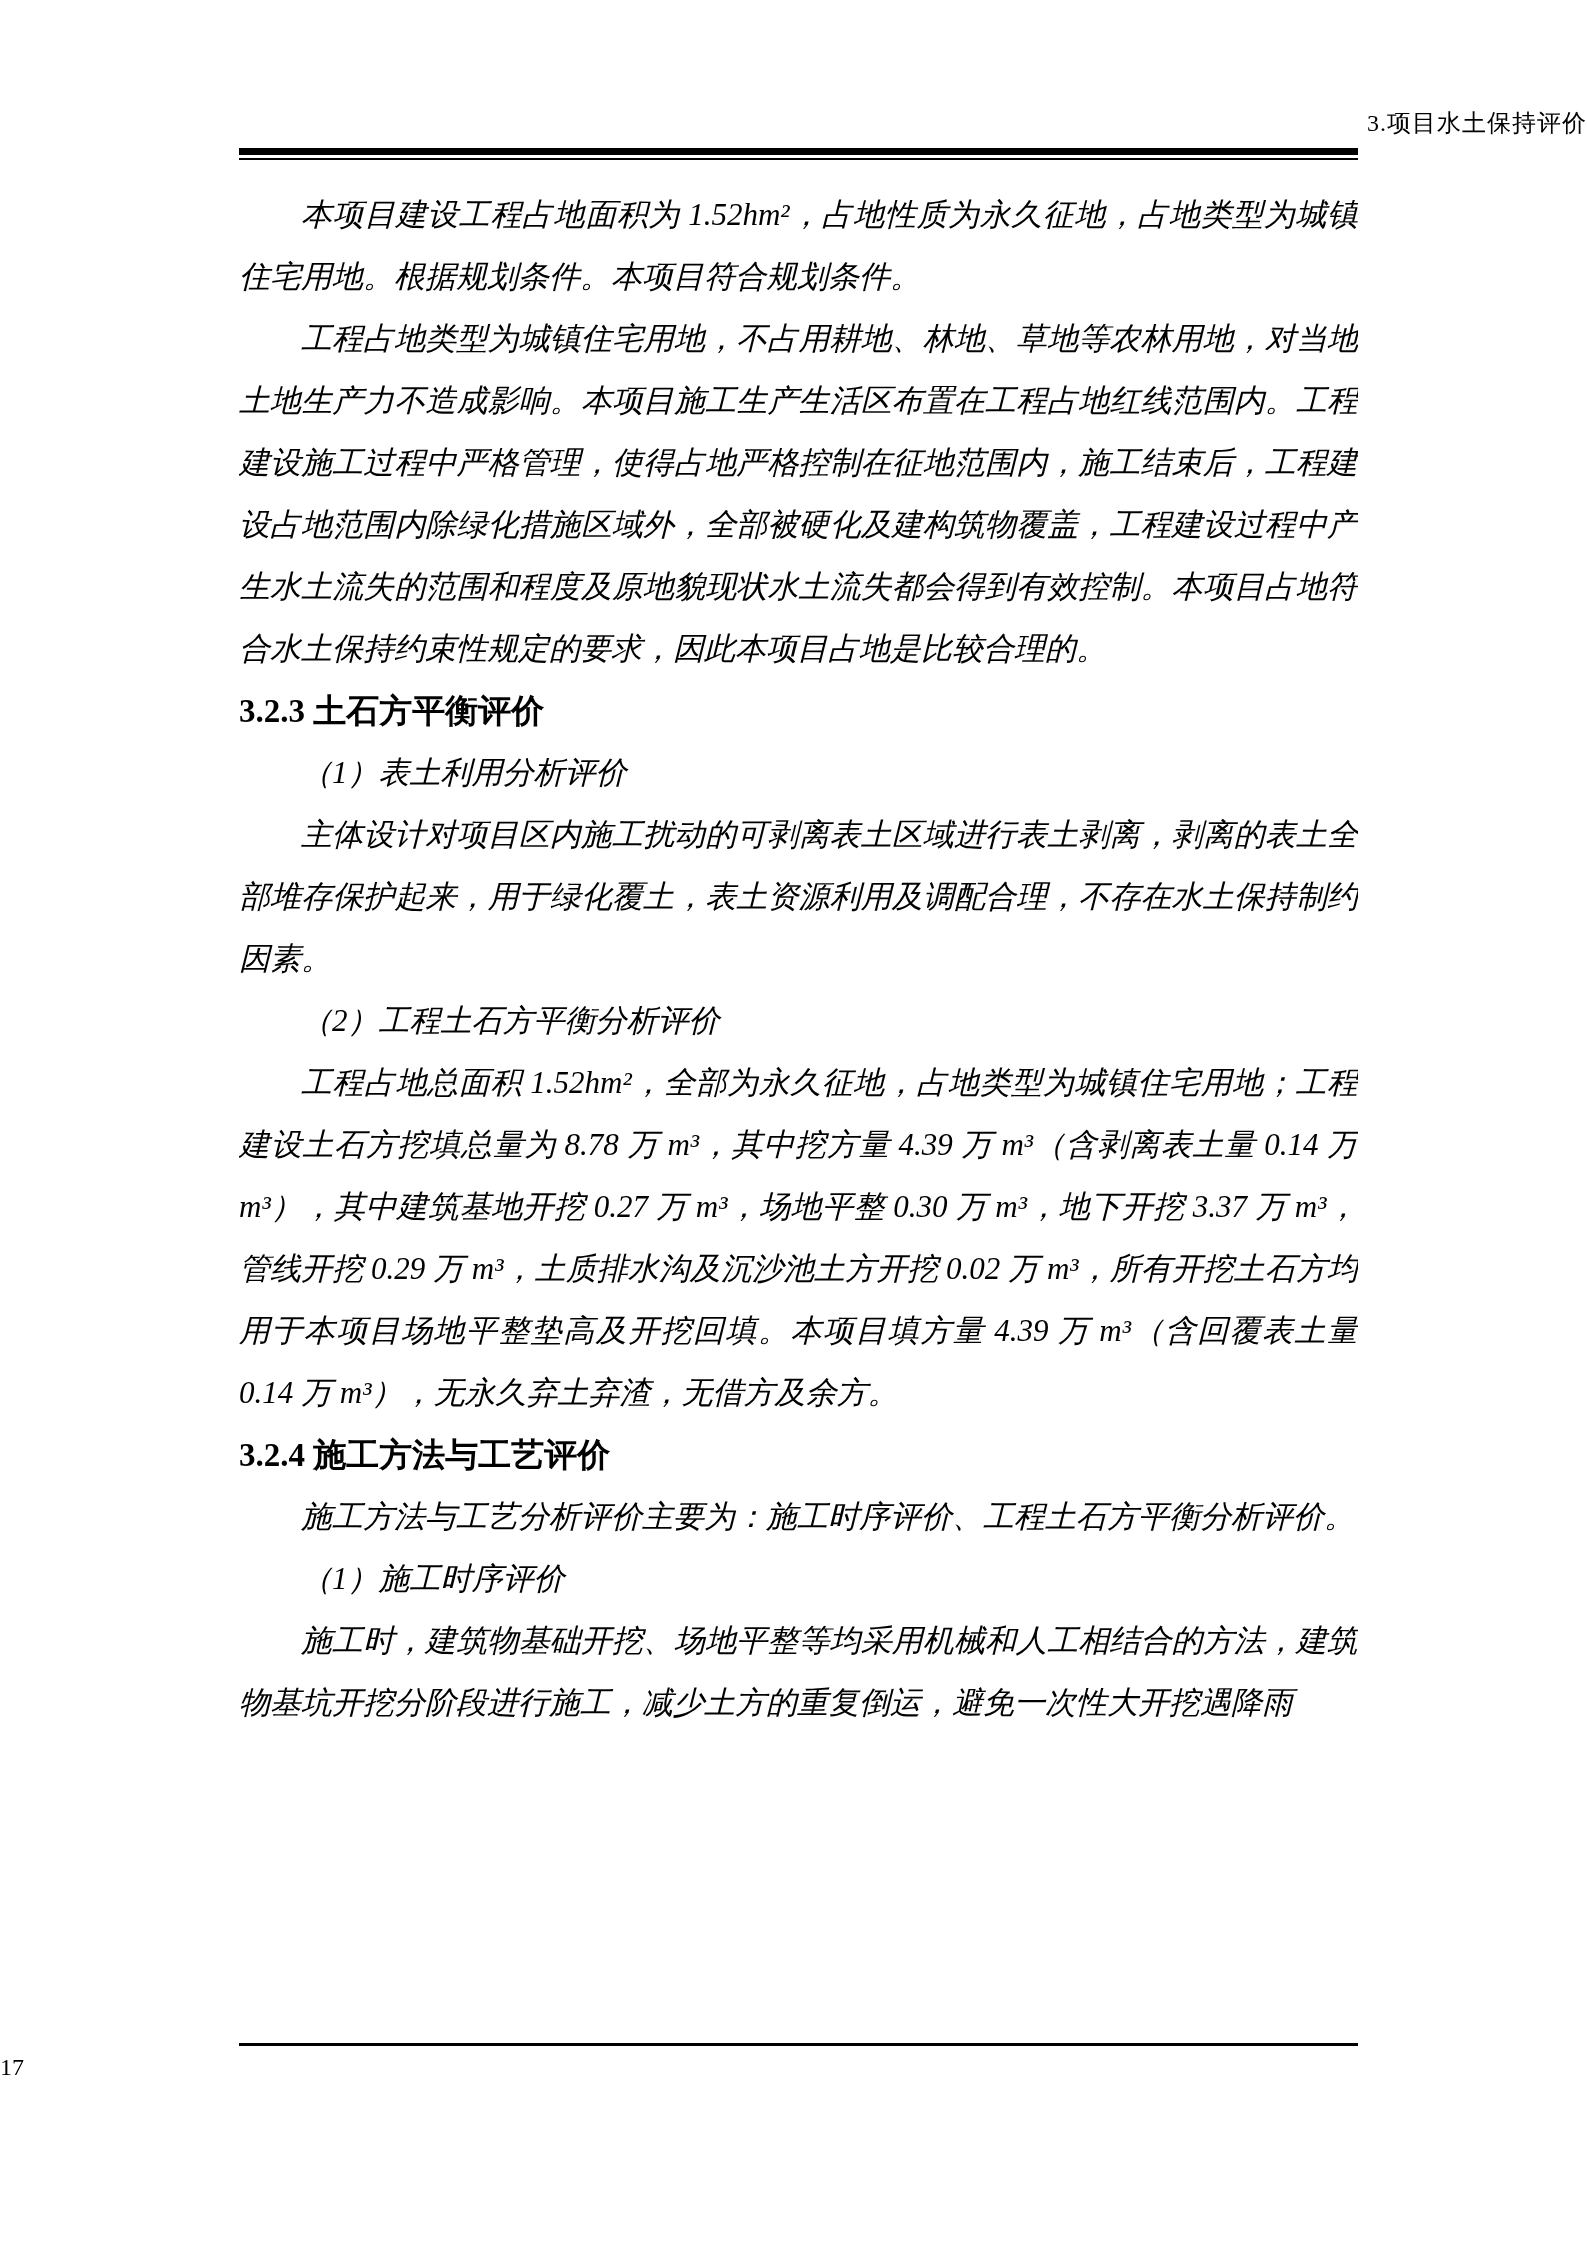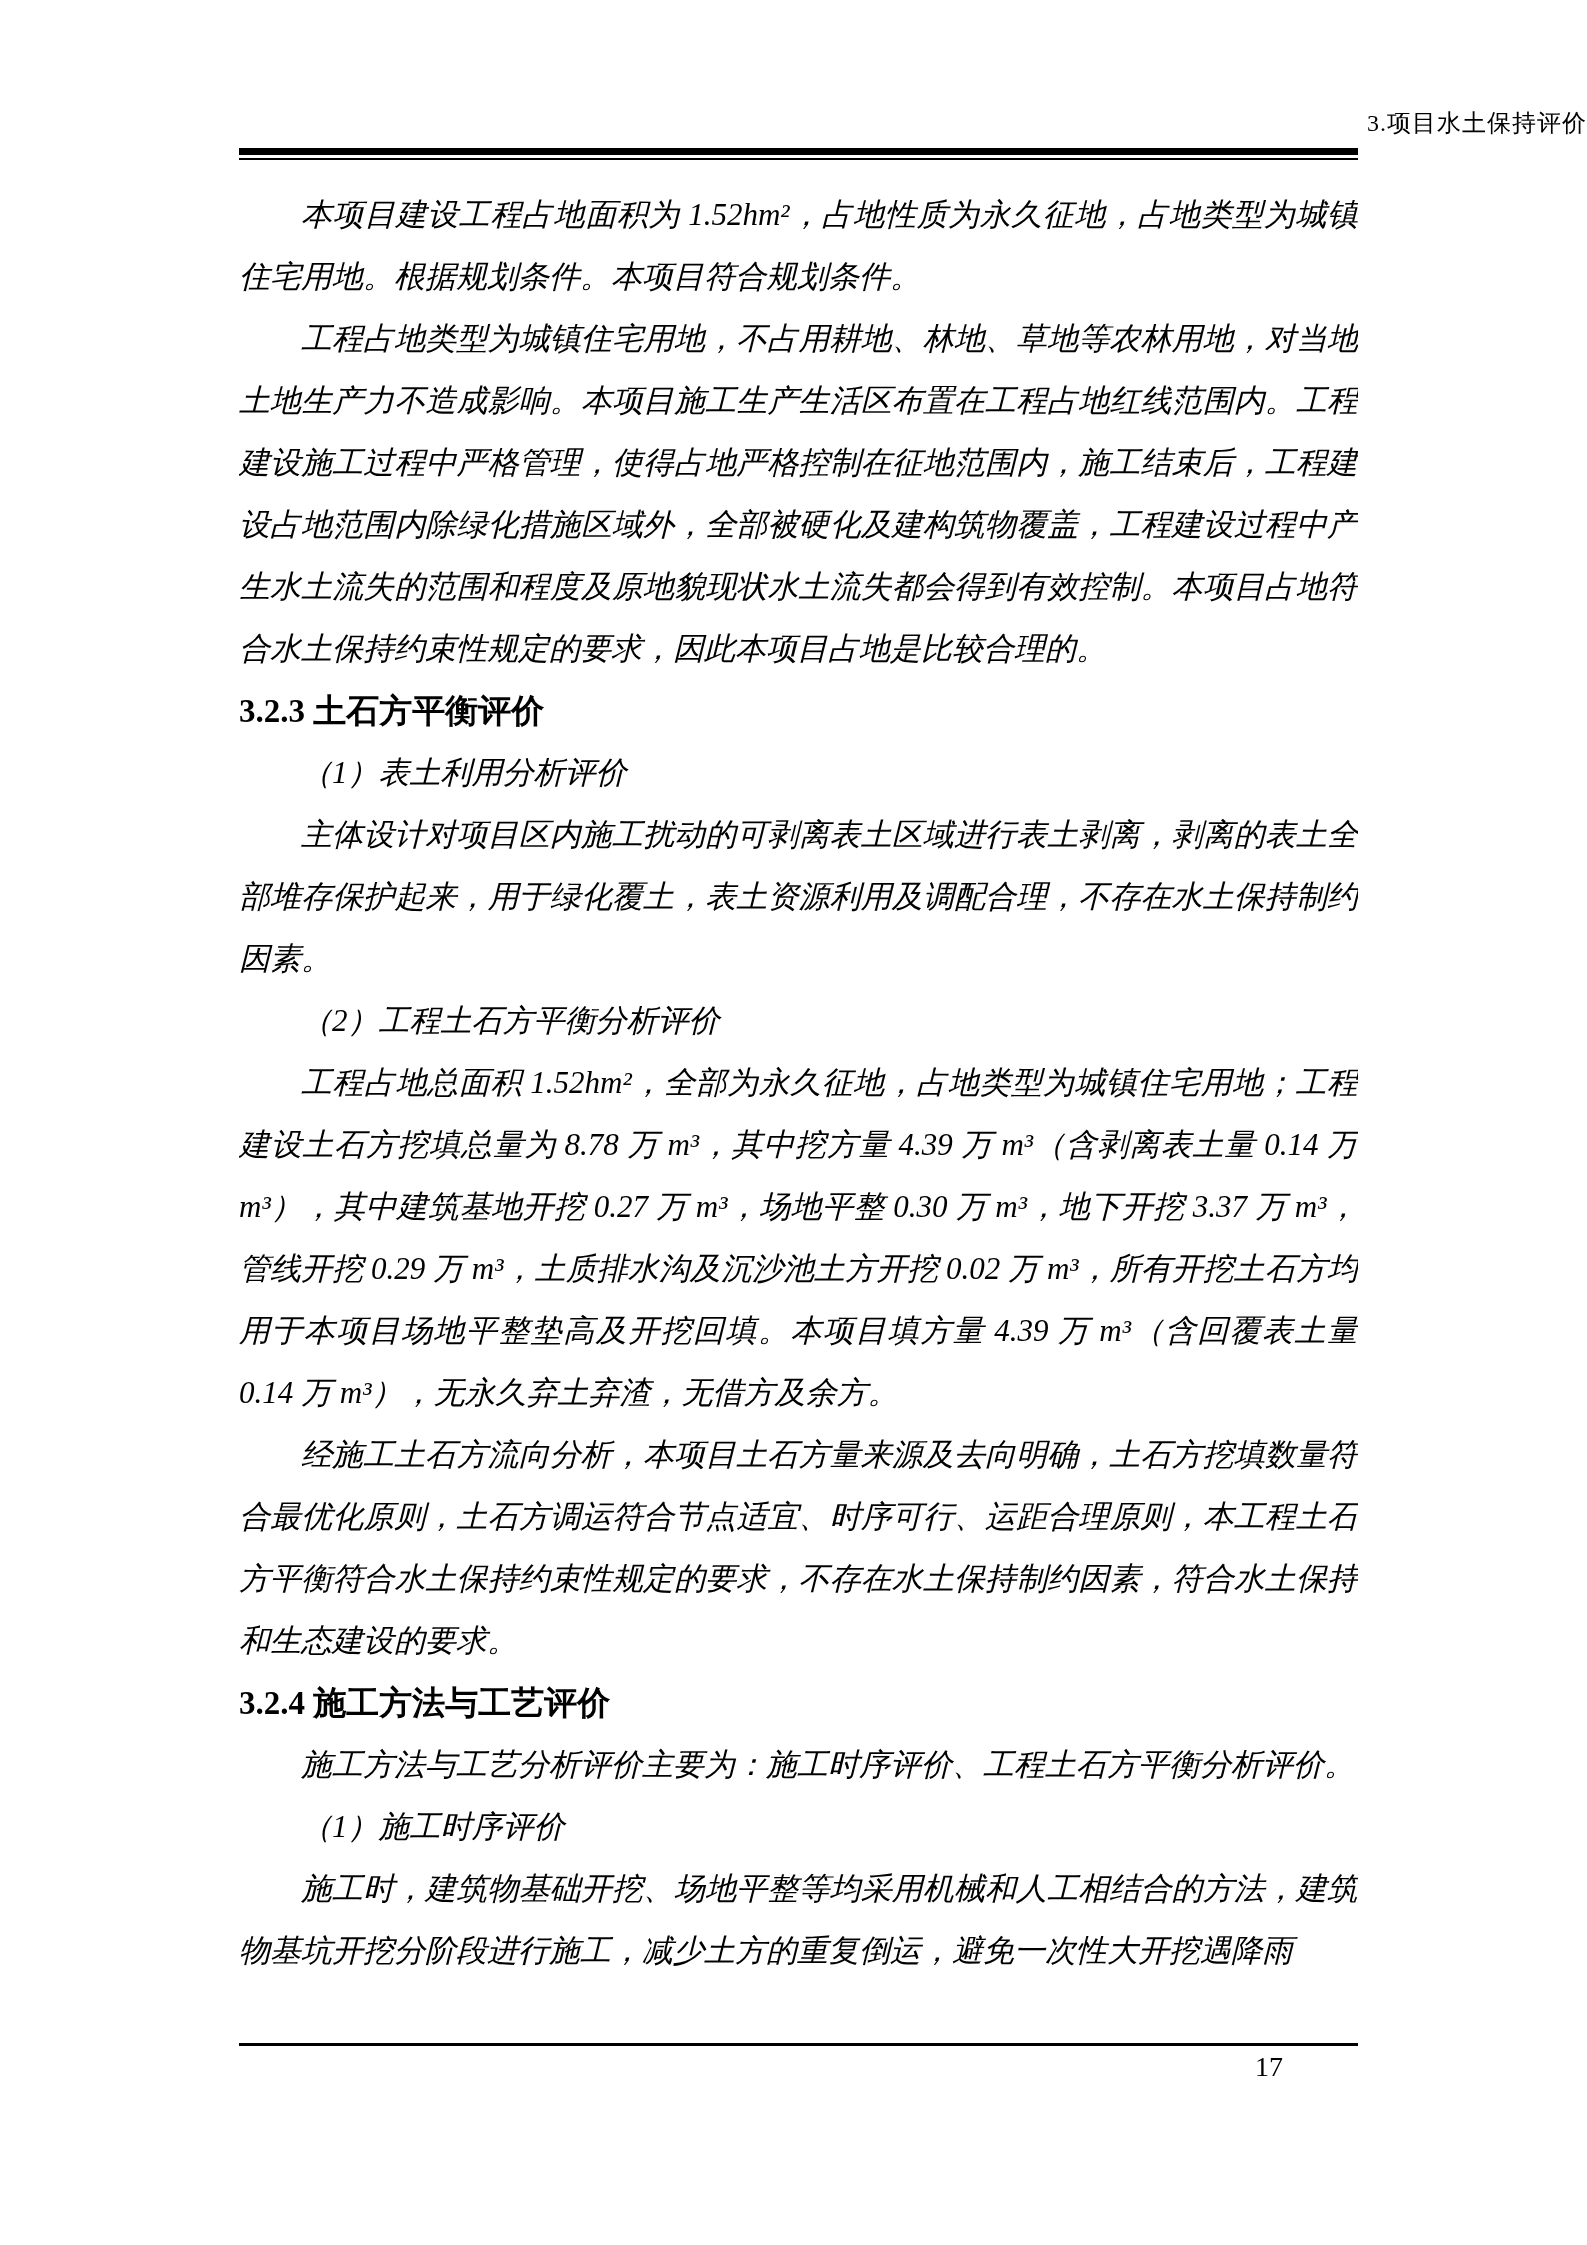--- a/index.html
+++ b/index.html
@@ -60,41 +60,40 @@
     top: 2043px;
     width: 1119px;
     height: 0;
     border-top: 3px solid #000000;
   }
   .page-number {
     position: absolute;
     top: 2053px;
     left: 0;
     width: 1283px;
-    text-align: right;
-    font-size: 28px;
+    text-align: left;
+    font-size: 24px;
     line-height: 28px;
   }
 </style>
 </head>
 <body>
 
 <header class="doc-header">3.项目水土保持评价</header>
 
 <div class="header-rule"></div>
 
 <main class="doc-body" id="doc-body">
     <p class="body">本项目建设工程占地面积为 1.52hm²，占地性质为永久征地，占地类型为城镇住宅用地。根据规划条件。本项目符合规划条件。</p>
     <p class="body">工程占地类型为城镇住宅用地，不占用耕地、林地、草地等农林用地，对当地土地生产力不造成影响。本项目施工生产生活区布置在工程占地红线范围内。工程建设施工过程中严格管理，使得占地严格控制在征地范围内，施工结束后，工程建设占地范围内除绿化措施区域外，全部被硬化及建构筑物覆盖，工程建设过程中产生水土流失的范围和程度及原地貌现状水土流失都会得到有效控制。本项目占地符合水土保持约束性规定的要求，因此本项目占地是比较合理的。</p>
     <h2 class="heading">3.2.3 土石方平衡评价</h2>
     <p class="body">（1）表土利用分析评价</p>
     <p class="body">主体设计对项目区内施工扰动的可剥离表土区域进行表土剥离，剥离的表土全部堆存保护起来，用于绿化覆土，表土资源利用及调配合理，不存在水土保持制约因素。</p>
     <p class="body">（2）工程土石方平衡分析评价</p>
     <p class="body">工程占地总面积 1.52hm²，全部为永久征地，占地类型为城镇住宅用地；工程建设土石方挖填总量为 8.78 万 m³，其中挖方量 4.39 万 m³（含剥离表土量 0.14 万 m³），其中建筑基地开挖 0.27 万 m³，场地平整 0.30 万 m³，地下开挖 3.37 万 m³，管线开挖 0.29 万 m³，土质排水沟及沉沙池土方开挖 0.02 万 m³，所有开挖土石方均用于本项目场地平整垫高及开挖回填。本项目填方量 4.39 万 m³（含回覆表土量 0.14 万 m³），无永久弃土弃渣，无借方及余方。</p>
-    <p class="body">经施工土石方流向分析，本项目土石方量来源及去向明确，土石方挖填数量符合最优化原则，土石方调运符合节点适宜、时序可行、运距合理原则，本工程土石方平衡符合水土保持约束性规定的要求，不存在水土保持制约因素，符合水土保持和生态建设的要求。</p>
     <h2 class="heading">3.2.4 施工方法与工艺评价</h2>
     <p class="body">施工方法与工艺分析评价主要为：施工时序评价、工程土石方平衡分析评价。</p>
     <p class="body">（1）施工时序评价</p>
     <p class="body">施工时，建筑物基础开挖、场地平整等均采用机械和人工相结合的方法，建筑物基坑开挖分阶段进行施工，减少土方的重复倒运，避免一次性大开挖遇降雨</p>
   </main>
 
 <div class="footer-rule"></div>
 
 <div class="page-number">17</div>
 

